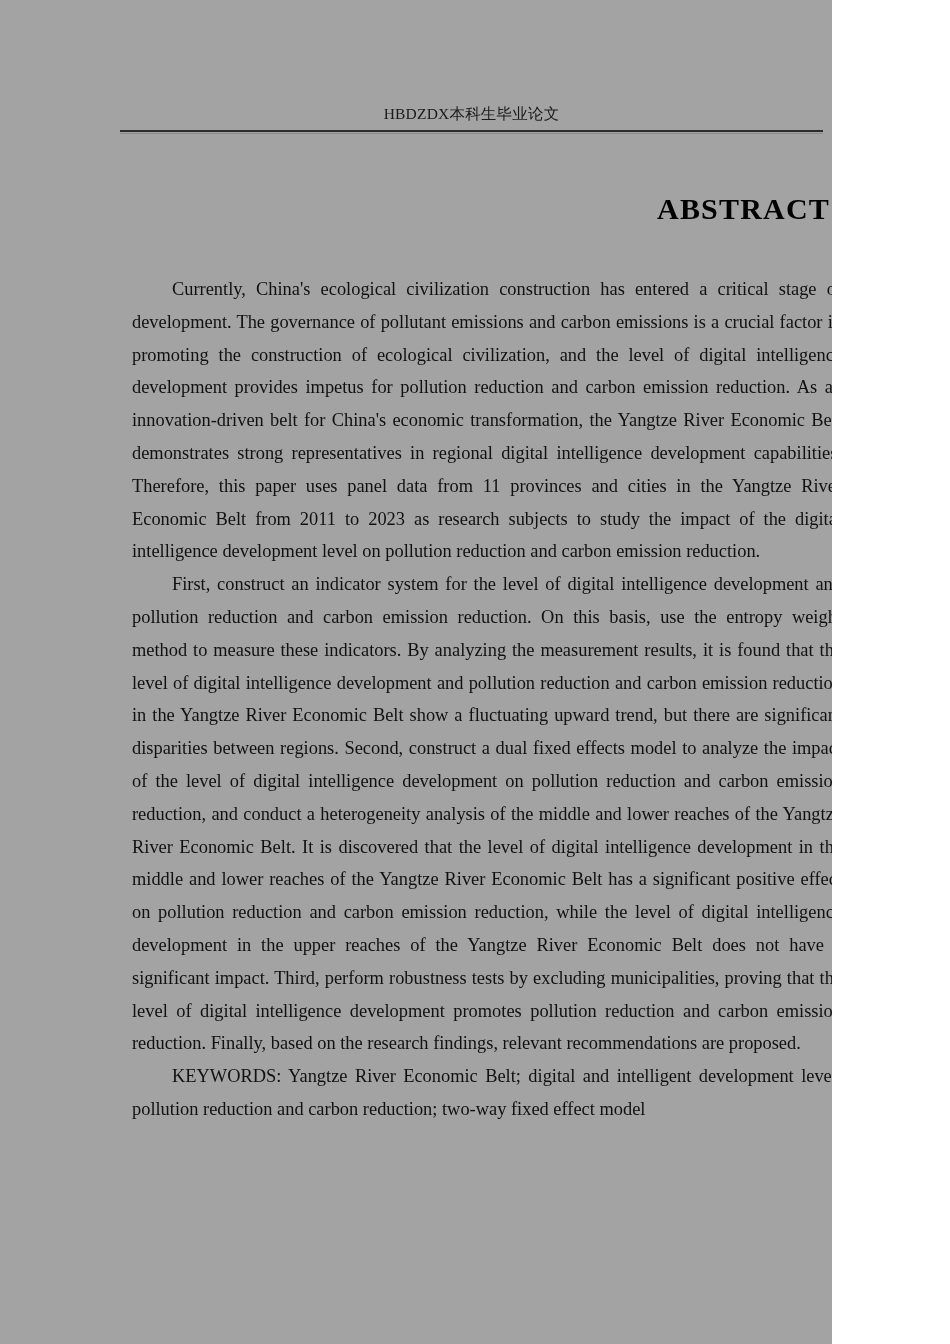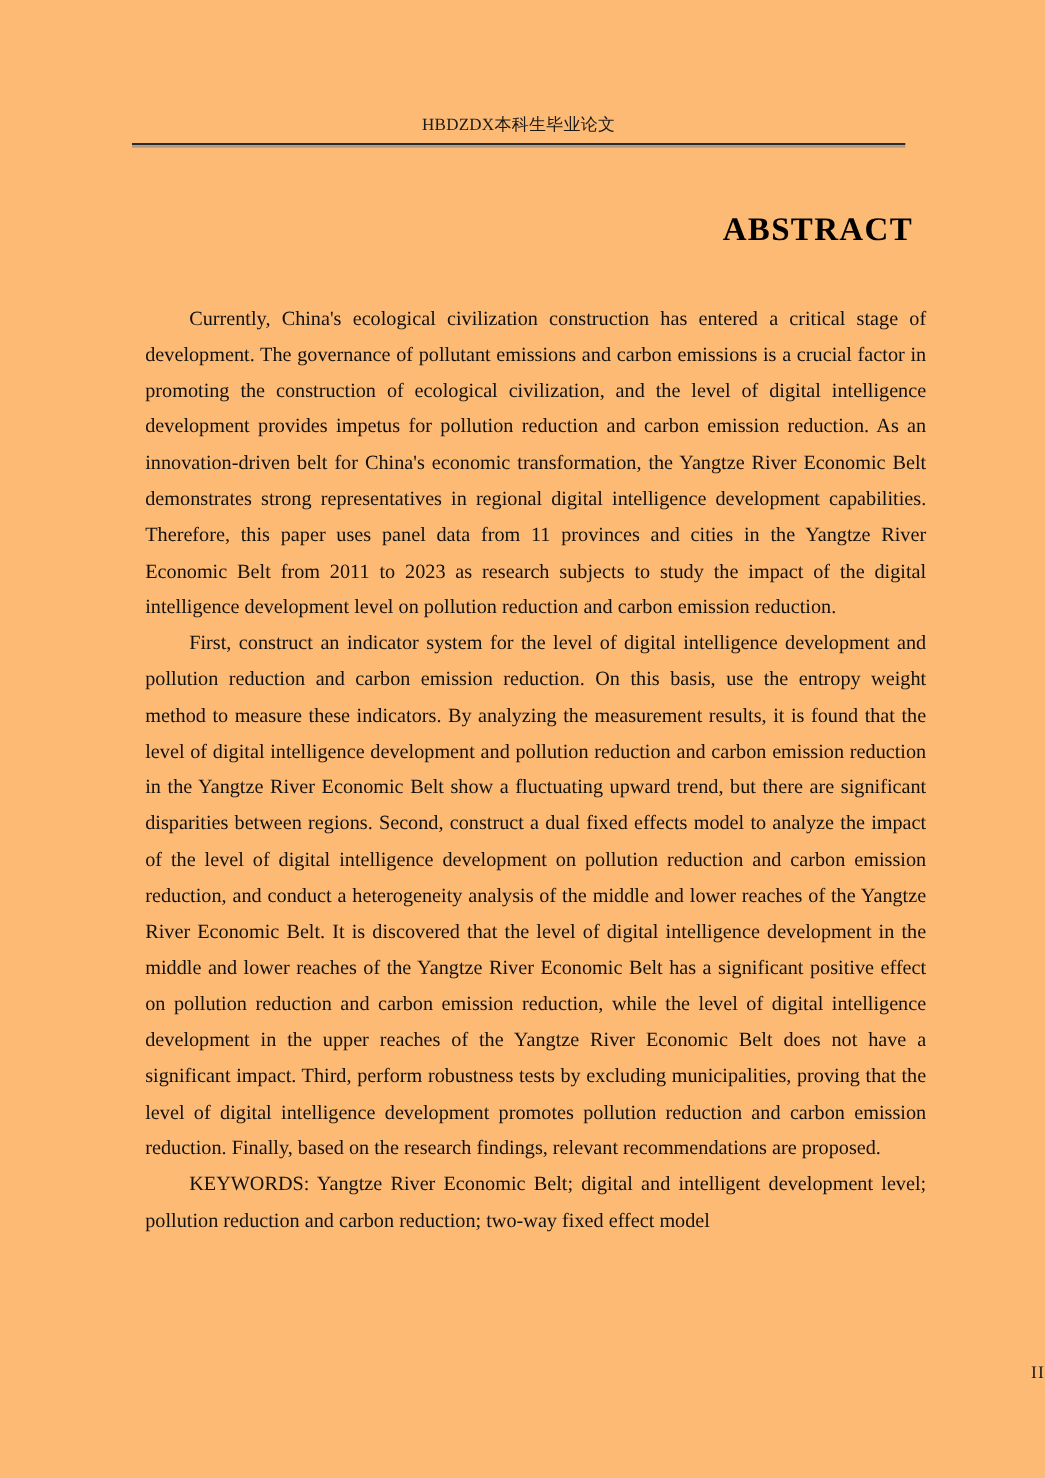--- a/index.html
+++ b/index.html
@@ -8,23 +8,23 @@
     background: #ffffff;
   }
 
   body {
     font-family: "Liberation Serif", "DejaVu Serif", serif;
     color: #000000;
   }
 
   .page {
     position: relative;
-    width: 950px;
+    width: 832px;
     height: 1344px;
-    background: #fdba74;
+    background: #a3a3a3;
     overflow: hidden;
     box-sizing: border-box;
   }
 
   
   .header-block {
     position: absolute;
     left: 120px;
     top: 104px;
     width: 703px;

